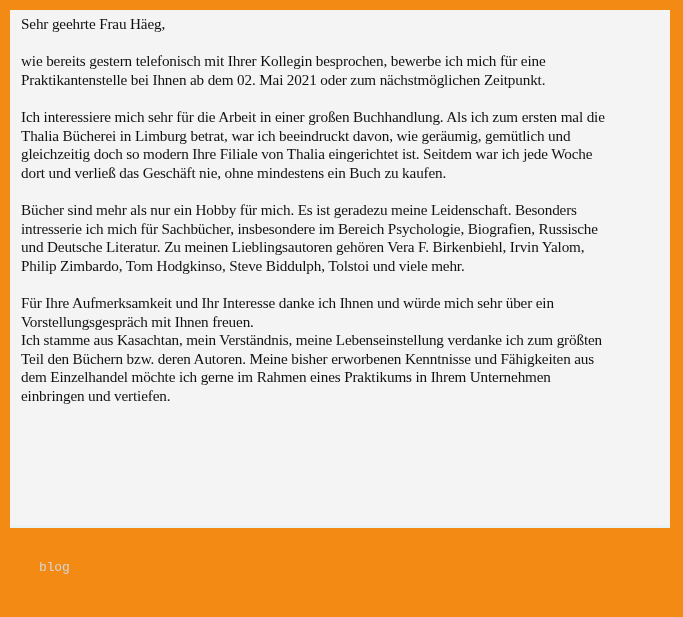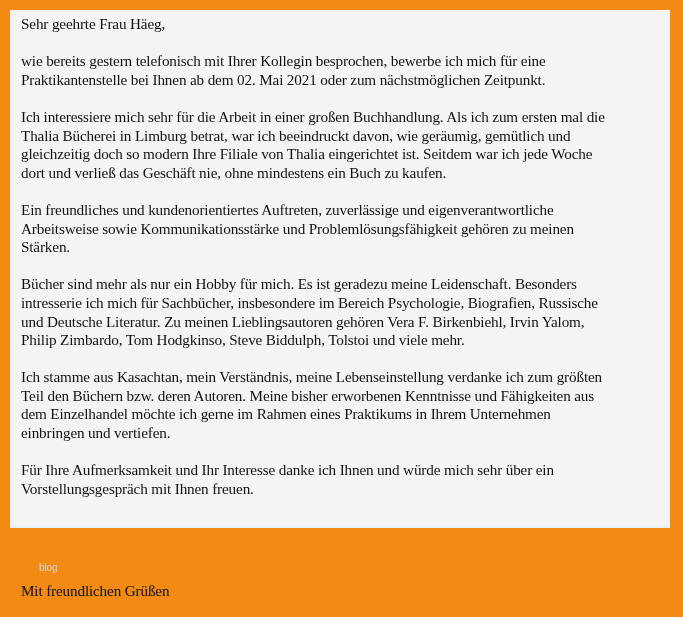--- a/index.html
+++ b/index.html
@@ -37,22 +37,22 @@
     }
     .para {
       margin: 0 0 18.6px 0;
       white-space: pre-line;
     }
     .para.tight { margin-bottom: 0; }
     .watermark {
       position: absolute;
       left: 29px;
       top: 549px;
-      font-family: Liberation Sans, sans-serif;
-      font-size: 10px;
+      font-family: Liberation Mono, monospace;
+      font-size: 13px;
       color: #d6d6d6;
     }
     .closing {
       position: absolute;
       left: 11px;
       top: 572px;
       margin: 0;
     }
     .sheet-bottom-edge {
       position: absolute;
@@ -68,30 +68,26 @@
 
 <div class="frame">
   <div class="sheet">
     <p class="para">Sehr geehrte Frau Häeg,</p>
     <p class="para">wie bereits gestern telefonisch mit Ihrer Kollegin besprochen, bewerbe ich mich für eine
 Praktikantenstelle bei Ihnen ab dem 02. Mai 2021 oder zum nächstmöglichen Zeitpunkt.</p>
     <p class="para">Ich interessiere mich sehr für die Arbeit in einer großen Buchhandlung. Als ich zum ersten mal die
 Thalia Bücherei in Limburg betrat, war ich beeindruckt davon, wie geräumig, gemütlich und
 gleichzeitig doch so modern Ihre Filiale von Thalia eingerichtet ist. Seitdem war ich jede Woche
 dort und verließ das Geschäft nie, ohne mindestens ein Buch zu kaufen.</p>
-    <p class="para">Ein freundliches und kundenorientiertes Auftreten, zuverlässige und eigenverantwortliche
-Arbeitsweise sowie Kommunikationsstärke und Problemlösungsfähigkeit gehören zu meinen
-Stärken.</p>
     <p class="para">Bücher sind mehr als nur ein Hobby für mich. Es ist geradezu meine Leidenschaft. Besonders
 intresserie ich mich für Sachbücher, insbesondere im Bereich Psychologie, Biografien, Russische
 und Deutsche Literatur. Zu meinen Lieblingsautoren gehören Vera F. Birkenbiehl, Irvin Yalom,
 Philip Zimbardo, Tom Hodgkinso, Steve Biddulph, Tolstoi und viele mehr.</p>
+    <p class="para tight">Für Ihre Aufmerksamkeit und Ihr Interesse danke ich Ihnen und würde mich sehr über ein
+Vorstellungsgespräch mit Ihnen freuen.</p>
     <p class="para">Ich stamme aus Kasachtan, mein Verständnis, meine Lebenseinstellung verdanke ich zum größten
 Teil den Büchern bzw. deren Autoren. Meine bisher erworbenen Kenntnisse und Fähigkeiten aus
 dem Einzelhandel möchte ich gerne im Rahmen eines Praktikums in Ihrem Unternehmen
 einbringen und vertiefen.</p>
-    <p class="para tight">Für Ihre Aufmerksamkeit und Ihr Interesse danke ich Ihnen und würde mich sehr über ein
-Vorstellungsgespräch mit Ihnen freuen.</p>
     <span class="watermark">blog</span>
-    <p class="para closing">Mit freundlichen Grüßen</p>
     <div class="sheet-bottom-edge"></div>
   </div>
 </div>
 
 </body></html>

